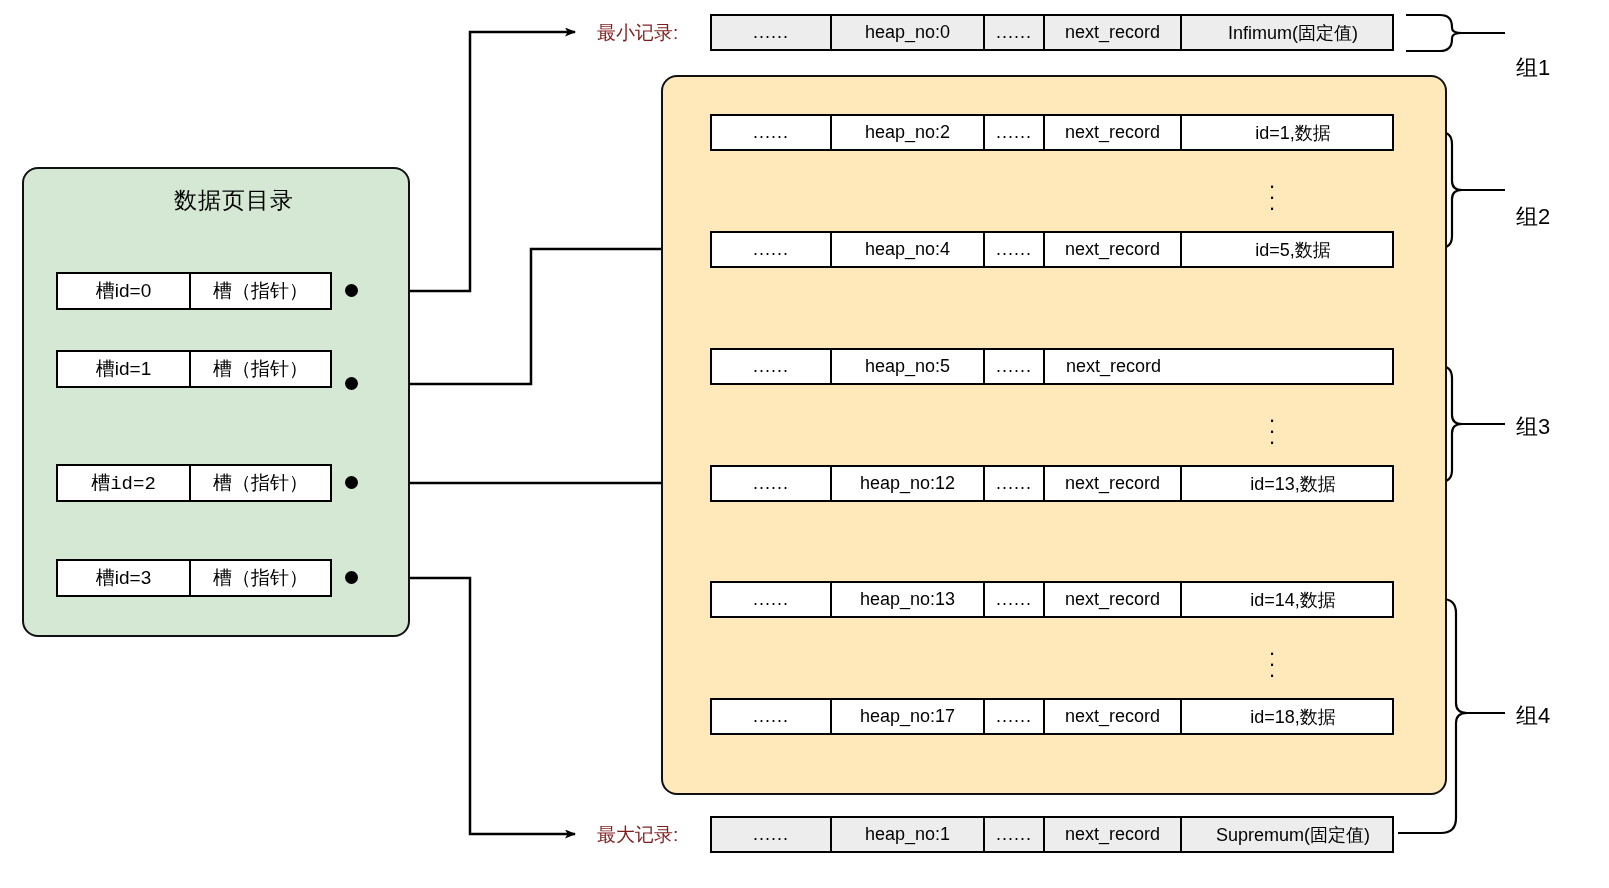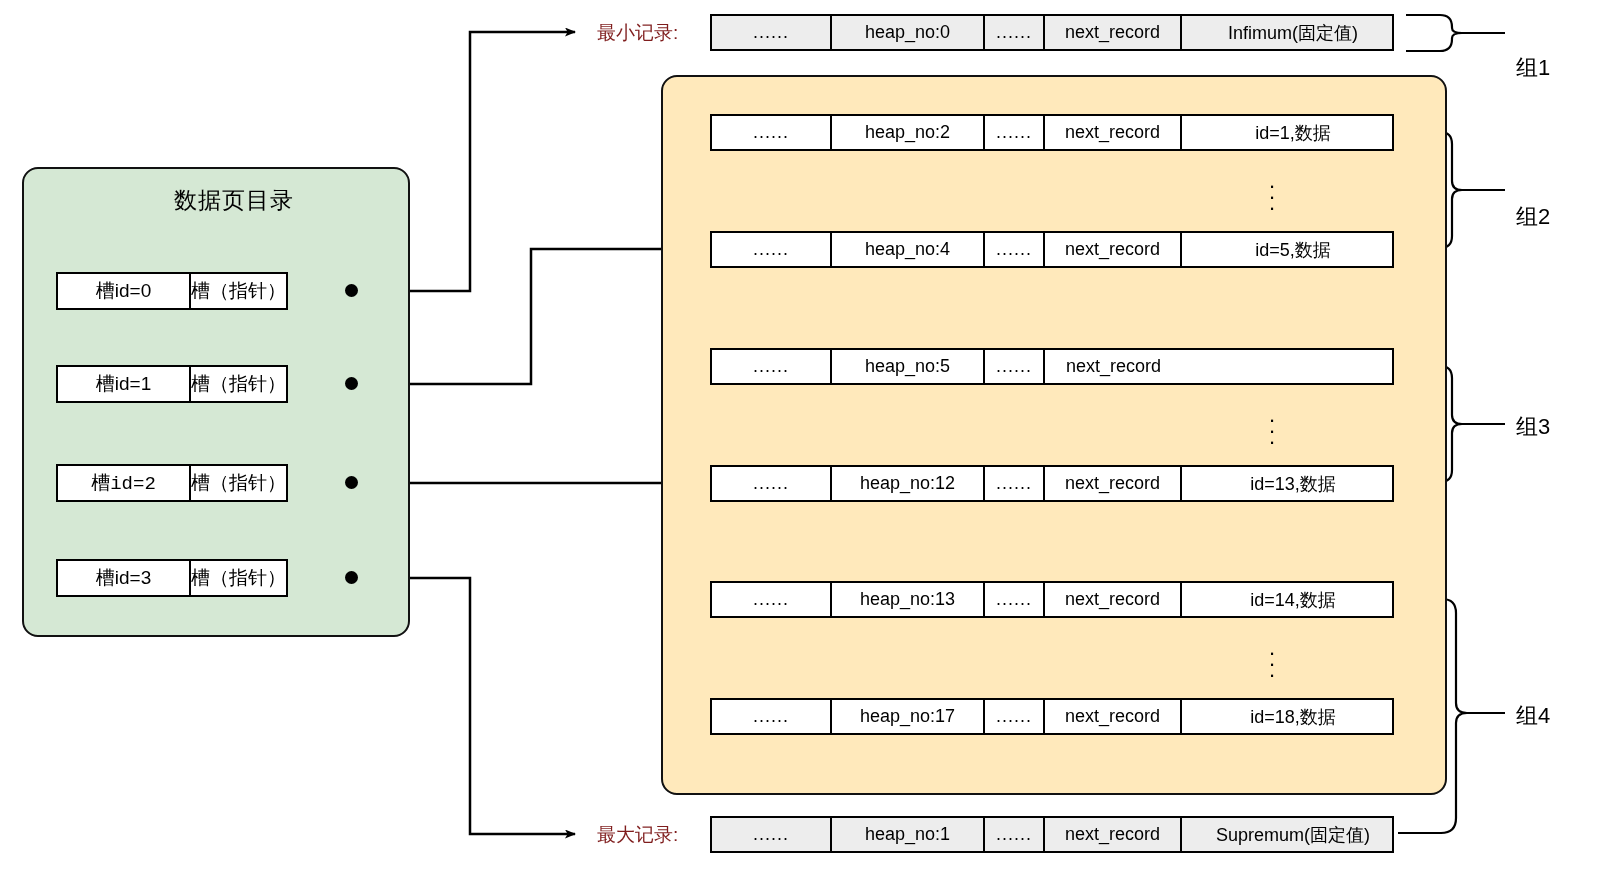--- a/index.html
+++ b/index.html
@@ -46,21 +46,21 @@
     top: 18px;
     width: 100%;
     text-align: center;
     font-size: 23px;
     color: #000000;
     letter-spacing: 1px;
   }
   .slot-row {
     position: absolute;
     left: 56px;
-    width: 232px;
+    width: 276px;
     height: 38px;
     display: flex;
     border: 2px solid #000000;
     box-sizing: border-box;
     background: #ffffff;
   }
   .slot-id {
     flex: 0 0 131px;
     border-right: 2px solid #000000;
     display: flex;
@@ -215,21 +215,21 @@
 
   <div class="panel-dir"></div>
   <div class="panel-dir-title" style="left:22px; top:185px; width:424px;">数据页目录</div>
 
   <div class="slot-row" style="top:272px;">
     <div class="slot-id">槽id=0</div>
     <div class="slot-ptr">槽（指针）</div>
   </div>
   <div class="slot-dot" style="left:345px; top:284px;"></div>
 
-  <div class="slot-row" style="top:365px;">
+  <div class="slot-row" style="top:350px;">
     <div class="slot-id">槽id=1</div>
     <div class="slot-ptr">槽（指针）</div>
   </div>
   <div class="slot-dot" style="left:345px; top:377px;"></div>
 
   <div class="slot-row" style="top:464px;font-family:Liberation Mono, monospace;">
     <div class="slot-id">槽id=2</div>
     <div class="slot-ptr">槽（指针）</div>
   </div>
   <div class="slot-dot" style="left:345px; top:476px;"></div>

